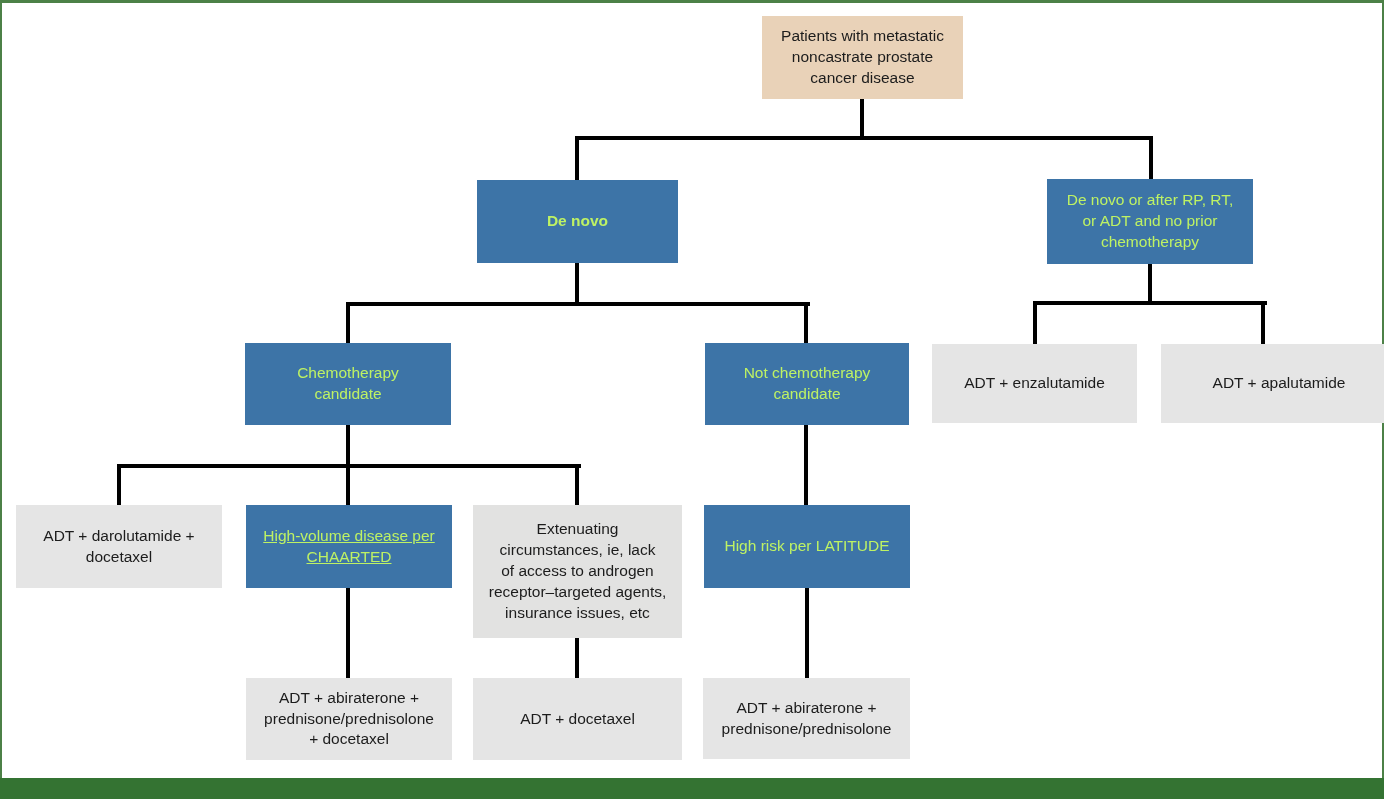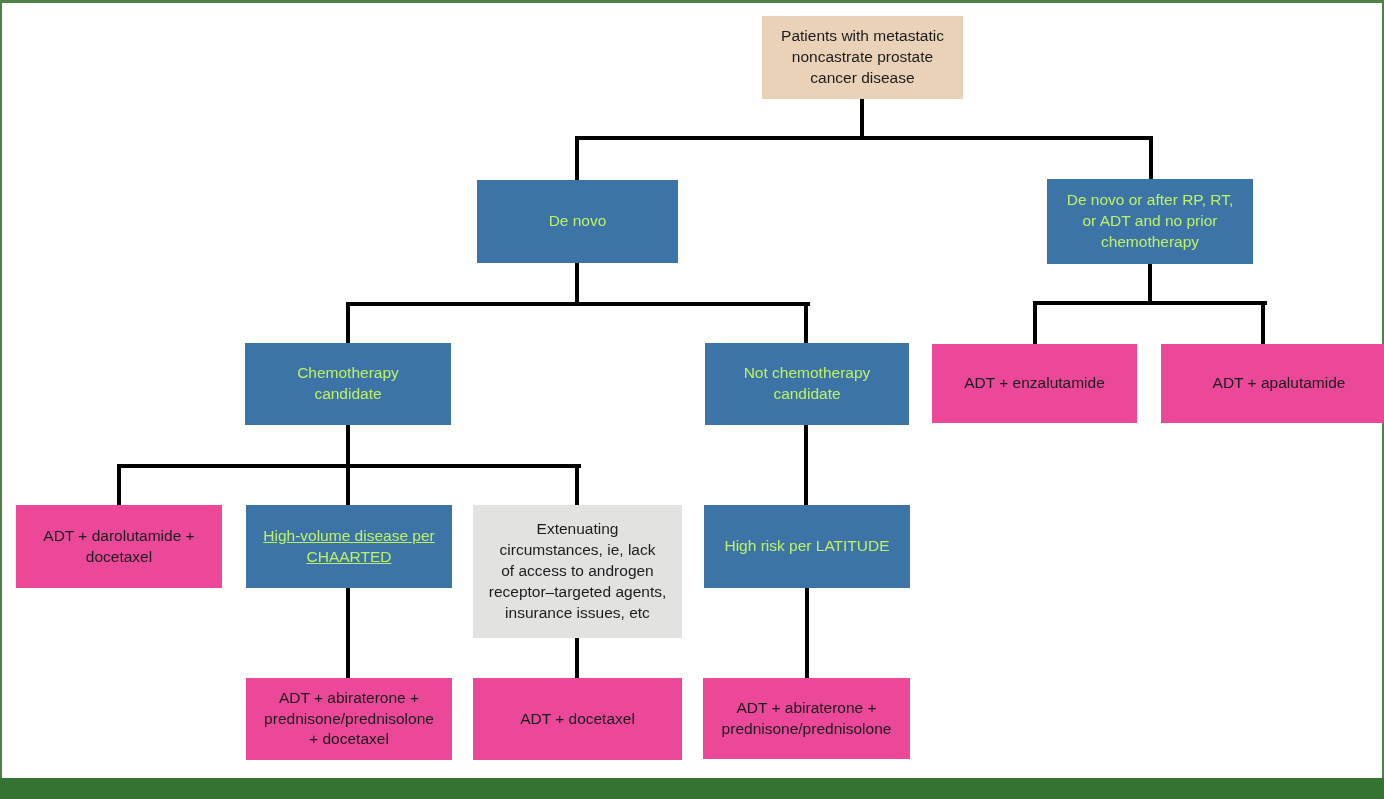--- a/index.html
+++ b/index.html
@@ -29,27 +29,27 @@
     justify-content: center;
     text-align: center;
     white-space: pre-line;
     font-size: 15.5px;
     line-height: 1.35;
     color: #1c1c1c;
     box-sizing: border-box;
     padding: 4px 6px;
   }
   .node.blue  { background: #3d74a7; color: #bef264; }
-  .node.light { background: #ec4899; }
+  .node.light { background: #e5e5e5; }
   .node.tan   { background: #e9d2b8; }
   .node.gray  { background: #e2e2e1; }
 
   
   .n-patients  { left: 762px;  top: 16px;  width: 201px; height: 83px; }
-  .n-denovo    { left: 477px;  top: 180px; width: 201px; height: 83px; }
+  .n-denovo    { left: 477px;  top: 180px; width: 201px; height: 83px; font-weight: bold; }
   .n-denovoaft { left: 1047px; top: 179px; width: 206px; height: 85px; }
   .n-chemo     { left: 245px;  top: 343px; width: 206px; height: 82px; }
   .n-notchemo  { left: 705px;  top: 343px; width: 204px; height: 82px; }
   .n-enza      { left: 932px;  top: 344px; width: 205px; height: 79px; }
   .n-apal      { left: 1161px; top: 344px; width: 236px; height: 79px; }
   .n-daro      { left: 16px;   top: 505px; width: 206px; height: 83px; }
   .n-highvol   { left: 246px;  top: 505px; width: 206px; height: 83px; text-decoration: underline; }
   .n-exten     { left: 473px;  top: 505px; width: 209px; height: 133px; }
   .n-latitude  { left: 704px;  top: 505px; width: 206px; height: 83px; }
   .n-abidoce   { left: 246px;  top: 678px; width: 206px; height: 82px; }

